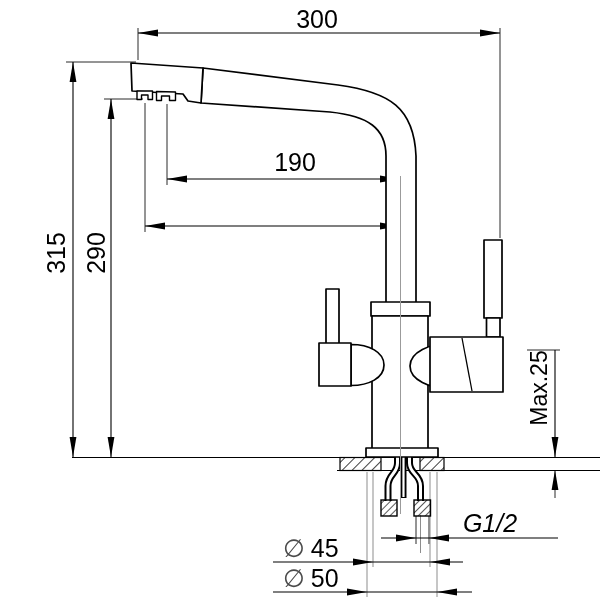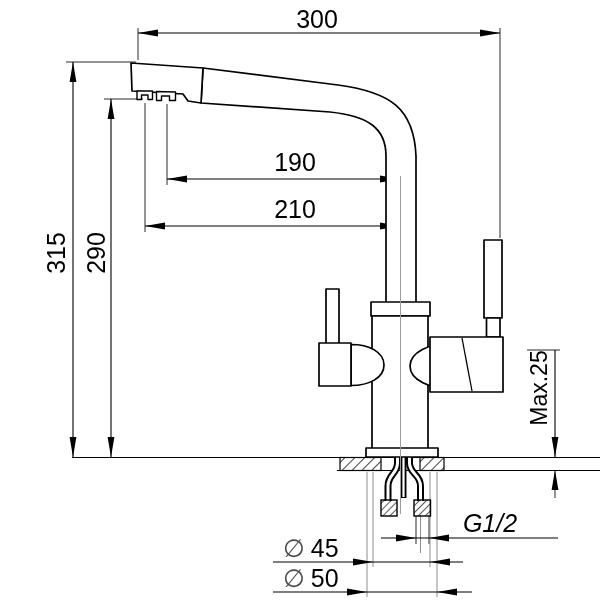--- a/index.html
+++ b/index.html
@@ -125,21 +125,20 @@
 
   <g stroke="#9b9b9b" stroke-width="1" fill="none">
     <path d="M400.5,176 V514"></path>
   </g>
 </svg>
 
 <div class="dimlabel hlabel" style="left:279px;top:7px;">300</div>
 
 <div class="dimlabel hlabel" style="left:257px;top:150px;text-align:center;">190</div>
 
-<div class="dimlabel hlabel" style="left:257px;top:197px;">210</div>
 
 <div class="dimlabel vlabel" style="left:56px;top:253px;">315</div>
 
 <div class="dimlabel vlabel" style="left:96px;top:253px;">290</div>
 
 <div class="dimlabel vlabel" style="left:539px;top:388px;font-size:23px;">Max.25</div>
 
 <div class="dimlabel" style="left:455px;top:511px;width:70px;font-style:italic;">G1/2</div>
 
 <div class="dimlabel" style="left:283px;top:536px;text-align:center;">

